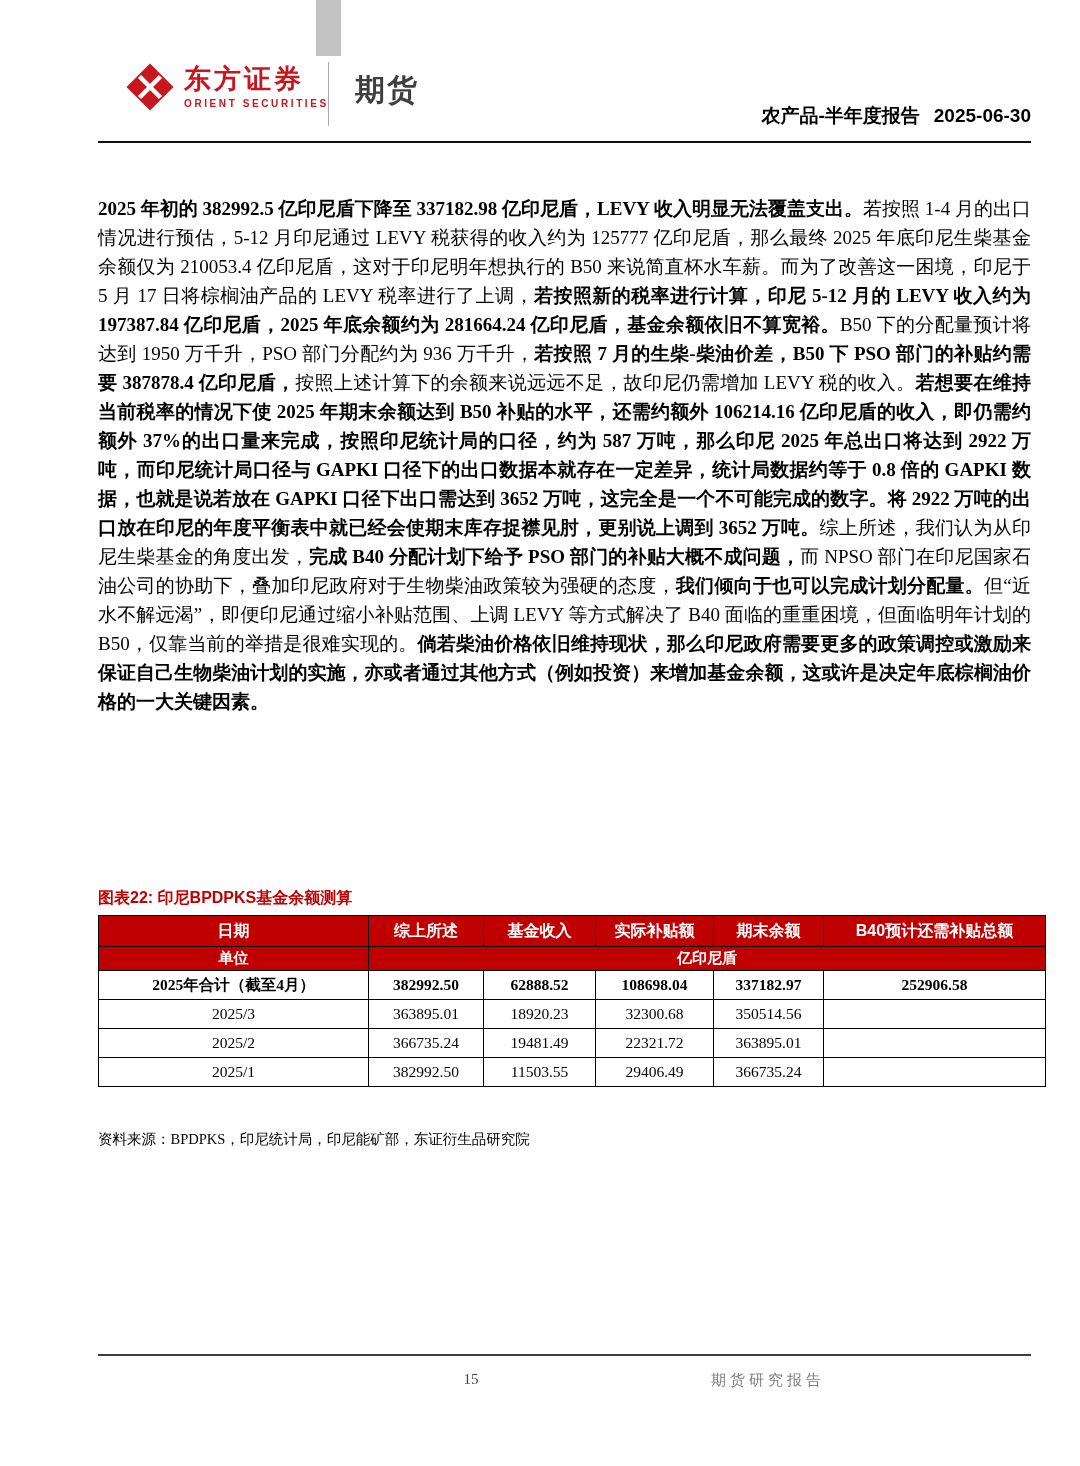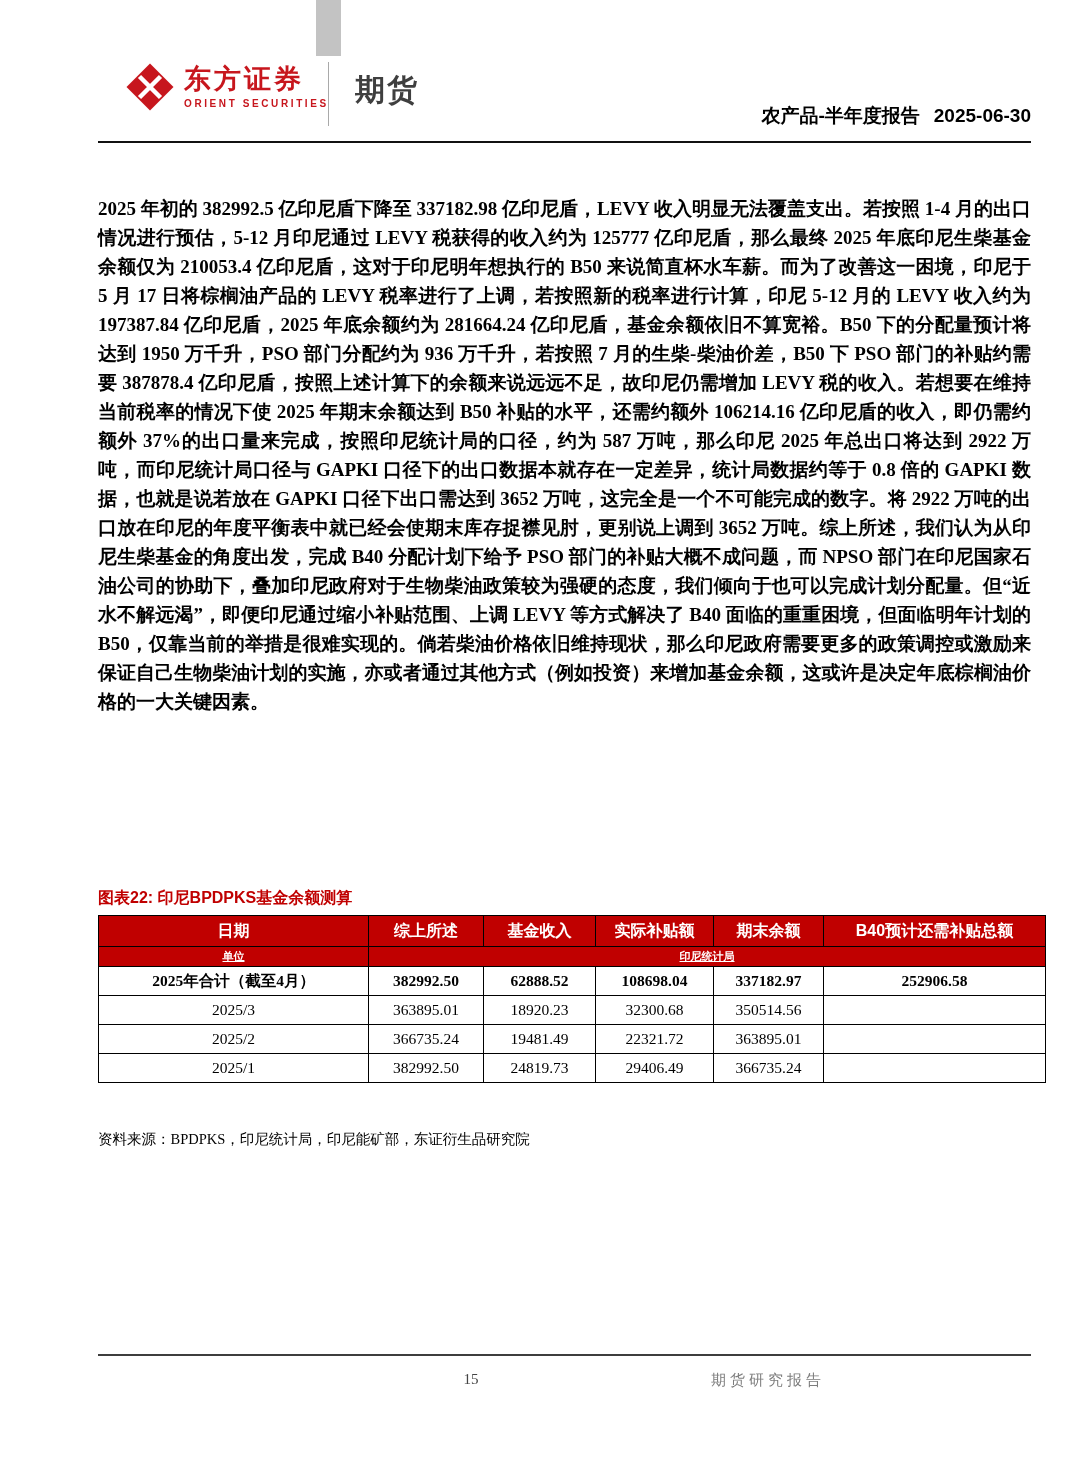--- a/index.html
+++ b/index.html
@@ -37,40 +37,40 @@
     font-size:19px; color:#000;
   }
   .report-type { margin-right:14px; }
   .header-rule { position:absolute; left:75px; top:141px; width:933px; height:2px; background:#111; }
 
   
   .paragraph {
     position:absolute; left:75px; top:194px; width:933px;
     font-size:19px; line-height:29px; text-align:justify; color:#000;
   }
-  .paragraph .run { font-weight:bold; }
+  .paragraph .run { font-weight:normal; }
   .paragraph .run.bold { font-weight:bold; }
 
   
   .figure-title {
     position:absolute; left:75px; top:888px;
     font-family:"Liberation Sans","DejaVu Sans",sans-serif; font-weight:bold;
     font-size:16px; color:var(--table-header-red,#c00000);
   }
   .fund-table {
     position:absolute; left:75px; top:915px; width:947px;
     border-collapse:collapse; table-layout:fixed;
   }
   .fund-table th, .fund-table td { border:1px solid #000; text-align:center; padding:2px 0; }
   .fund-table thead th {
     background:var(--table-header-red,#c00000); color:#fff;
     font-family:"Liberation Sans","DejaVu Sans",sans-serif; font-weight:bold;
     font-size:16px; height:31px;
   }
-  .fund-table thead tr.unit-row th { font-size:11px; height:16px;text-decoration:underline; }
+  .fund-table thead tr.unit-row th { font-size:15px; height:16px; }
   .fund-table tbody td { font-size:15.5px; height:29px; color:#000; background:#fff; }
   .fund-table tbody tr.total-row td { font-weight:bold; }
   .source-note { position:absolute; left:75px; top:1130px; font-size:14.5px; color:#000; }
 
   
   .footer-rule { position:absolute; left:75px; top:1354px; width:933px; height:2px; background:#3d3d3d; }
   .page-number {
     position:absolute; left:428px; top:1371px; width:40px; text-align:center;
     font-size:15px; color:#444;
   }
@@ -123,21 +123,21 @@
         <tr id="table-header-row">
             <th>日期</th>
             <th>综上所述</th>
             <th>基金收入</th>
             <th>实际补贴额</th>
             <th>期末余额</th>
             <th>B40预计还需补贴总额</th>
           </tr>
         <tr id="table-unit-row" class="unit-row">
             <th>单位</th>
-            <th colspan="5">印尼统计局</th>
+            <th colspan="5">亿印尼盾</th>
           </tr>
       </thead>
       <tbody id="table-body">
           <tr class="total-row">
             <td>2025年合计（截至4月）</td>
             <td>382992.50</td>
             <td>62888.52</td>
             <td>108698.04</td>
             <td>337182.97</td>
             <td>252906.58</td>
@@ -154,21 +154,21 @@
             <td>2025/2</td>
             <td>366735.24</td>
             <td>19481.49</td>
             <td>22321.72</td>
             <td>363895.01</td>
             <td></td>
           </tr>
           <tr>
             <td>2025/1</td>
             <td>382992.50</td>
-            <td>24819.73</td>
+            <td>11503.55</td>
             <td>29406.49</td>
             <td>366735.24</td>
             <td></td>
           </tr>
         </tbody>
     </table>
 
     <div class="source-note">资料来源：BPDPKS，印尼统计局，印尼能矿部，东证衍生品研究院</div>
   </main>
 

